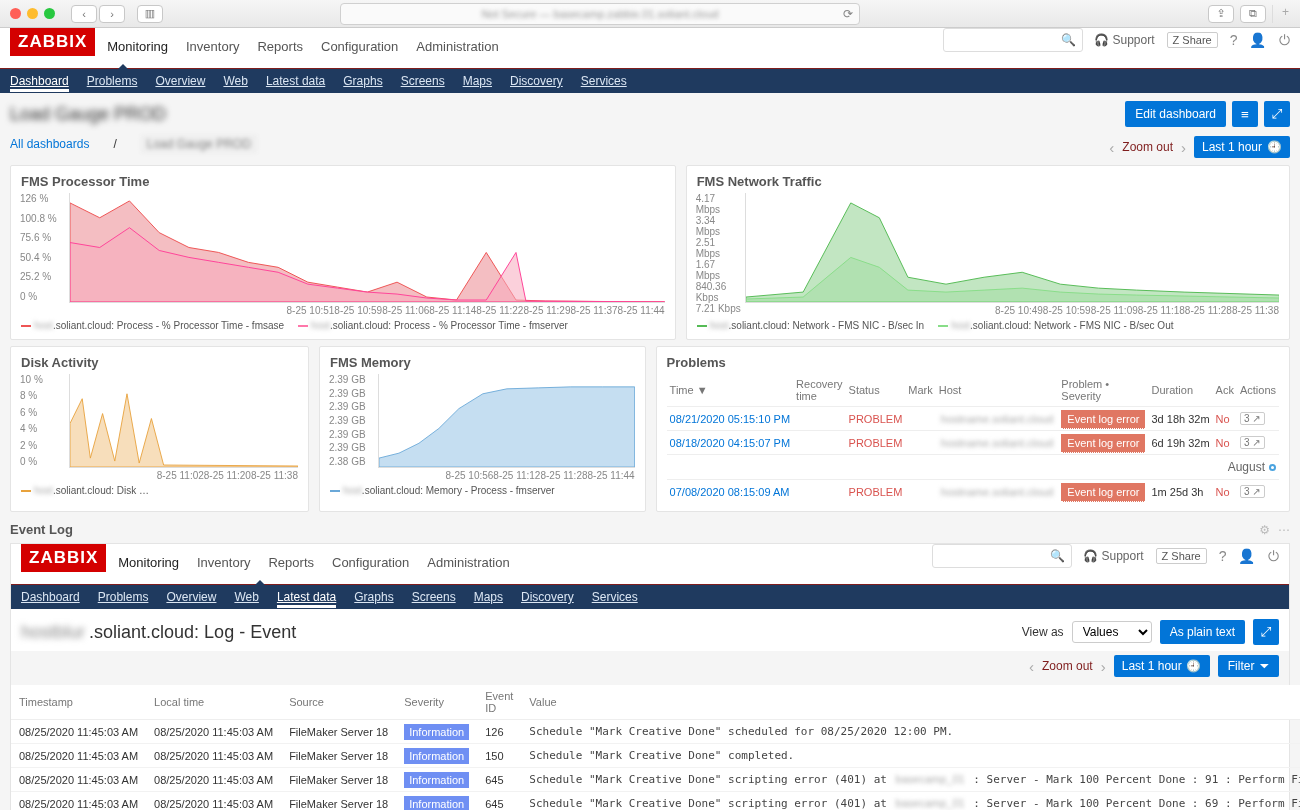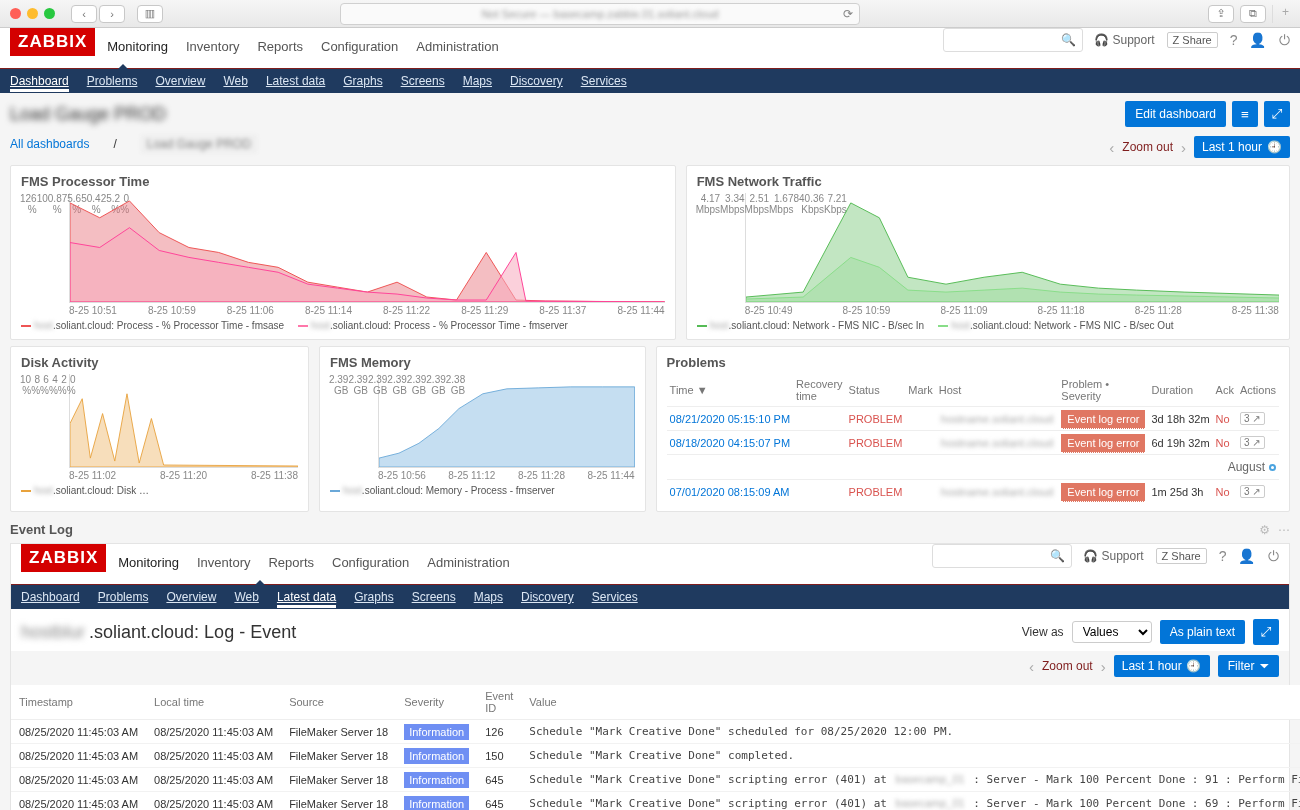--- a/index.html
+++ b/index.html
@@ -47,22 +47,22 @@
   .time-row .spacer{flex:1}
   .chev { color:#aaa; font-size:15px; cursor:pointer;}
   .zoom { color:#7f1d1d; font-size:12px;}
   .range-btn { background:#0275d8; color:#fff; border-radius:2px; padding:4px 8px; font-size:12px; display:flex; align-items:center; gap:5px;}
   
   .row { display:flex; gap:10px; margin-top:6px;}
   .card { background:#fff; border:1px solid #e4e4e4; border-radius:2px; padding:8px 10px; flex:1; }
   .card-title { font-weight:bold; font-size:13px; color:#555; margin-bottom:4px;}
   .plot { position:relative; height:110px; border-left:1px solid #ddd; border-bottom:1px solid #ddd; margin-left:48px; }
   .plot-small { height:94px; }
-  .ylabels { position:absolute; left:-50px; top:0; bottom:0; display:flex; flex-direction:row; justify-content:space-between; font-size:10px; color:#888; text-align:right; width:46px;}
-  .xlabels { display:flex; justify-content:space-between; font-size:10px; color:#888; margin-left:48px; margin-top:2px;}
+  .ylabels { position:absolute; left:-50px; top:0; bottom:0; display:flex; flex-direction:column; justify-content:space-between; font-size:10px; color:#888; width:46px;}
+  .xlabels { display:flex; justify-content:flex-end; font-size:10px; color:#888; margin-left:48px; margin-top:2px;}
   .legend { font-size:10px; color:#555; margin-top:4px; display:flex; gap:14px; flex-wrap:wrap;}
   .legend .sw { display:inline-block; width:10px; height:2px; vertical-align:middle; margin-right:3px;}
   .legend .blur { filter:blur(2px); color:#aaa;}
   svg.plotsvg{ position:absolute; inset:0; width:100%; height:100%;}
   
   .ptable { width:100%; font-size:11px; border-collapse:collapse;}
   .ptable th { text-align:left; color:#777; font-weight:normal; padding:4px 3px;}
   .ptable td { padding:5px 3px; border-top:1px solid #eee; white-space:nowrap;}
   .link { color:#0275d8; }
   .prob { color:#d9534f; font-weight:500;}
@@ -324,21 +324,21 @@
               <td><span class="blurtxt">hostname.soliant.cloud</span></td>
               <td><span class="sev-badge">Event log error</span></td>
               <td>6d 19h 32m</td>
               <td class="no">No</td>
               <td><span class="actcell">3 ↗</span></td>
             </tr>
             <tr>
               <td colspan="9" class="month">August<span class="month-dot"></span></td>
             </tr>
             <tr>
-              <td class="link">07/01/2020 08:15:09 AM</td>
+              <td class="link">07/08/2020 08:15:09 AM</td>
               <td></td>
               <td class="prob">PROBLEM</td>
               <td></td>
               <td><span class="blurtxt">hostname.soliant.cloud</span></td>
               <td><span class="sev-badge">Event log error</span></td>
               <td>1m 25d 3h</td>
               <td class="no">No</td>
               <td><span class="actcell">3 ↗</span></td>
             </tr>
           </tbody>

